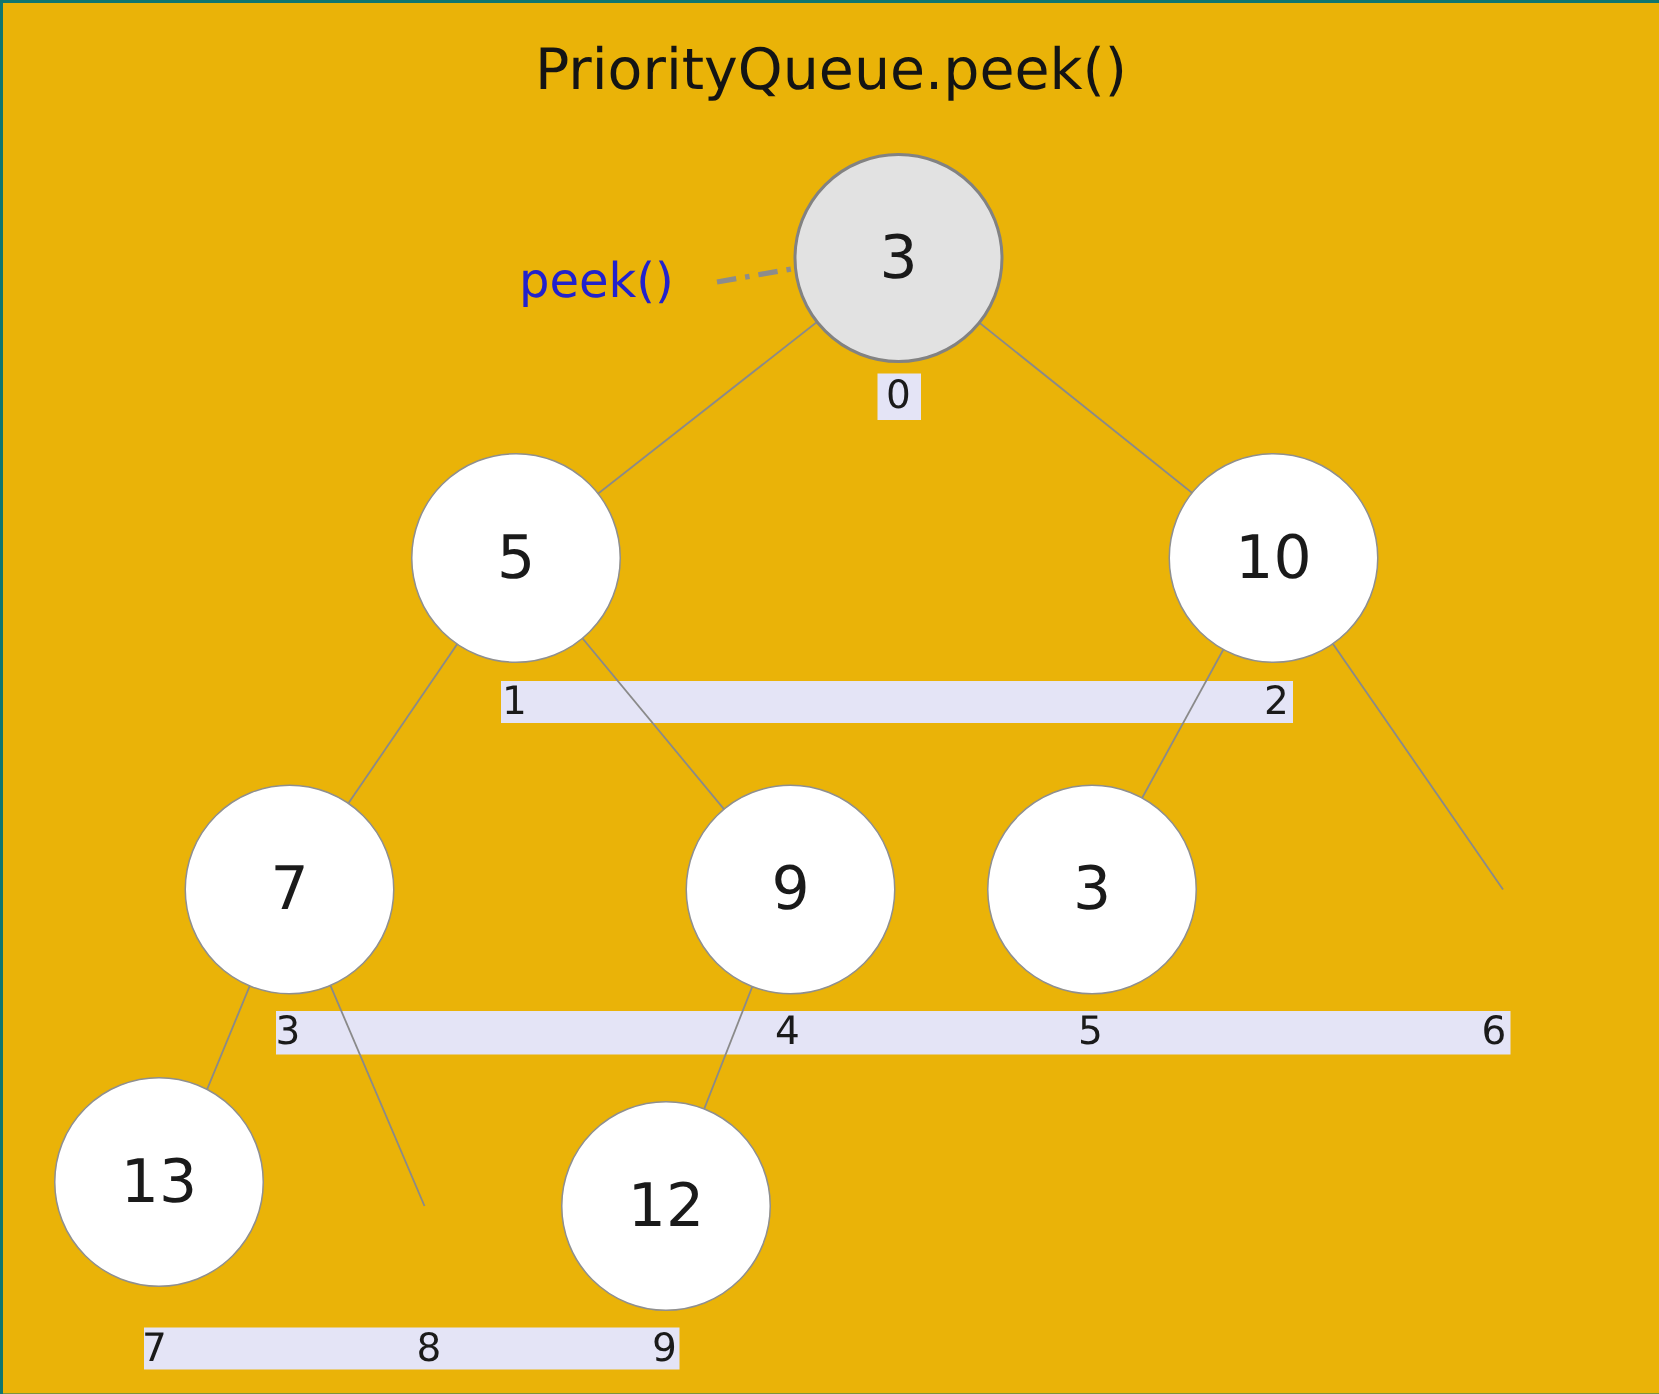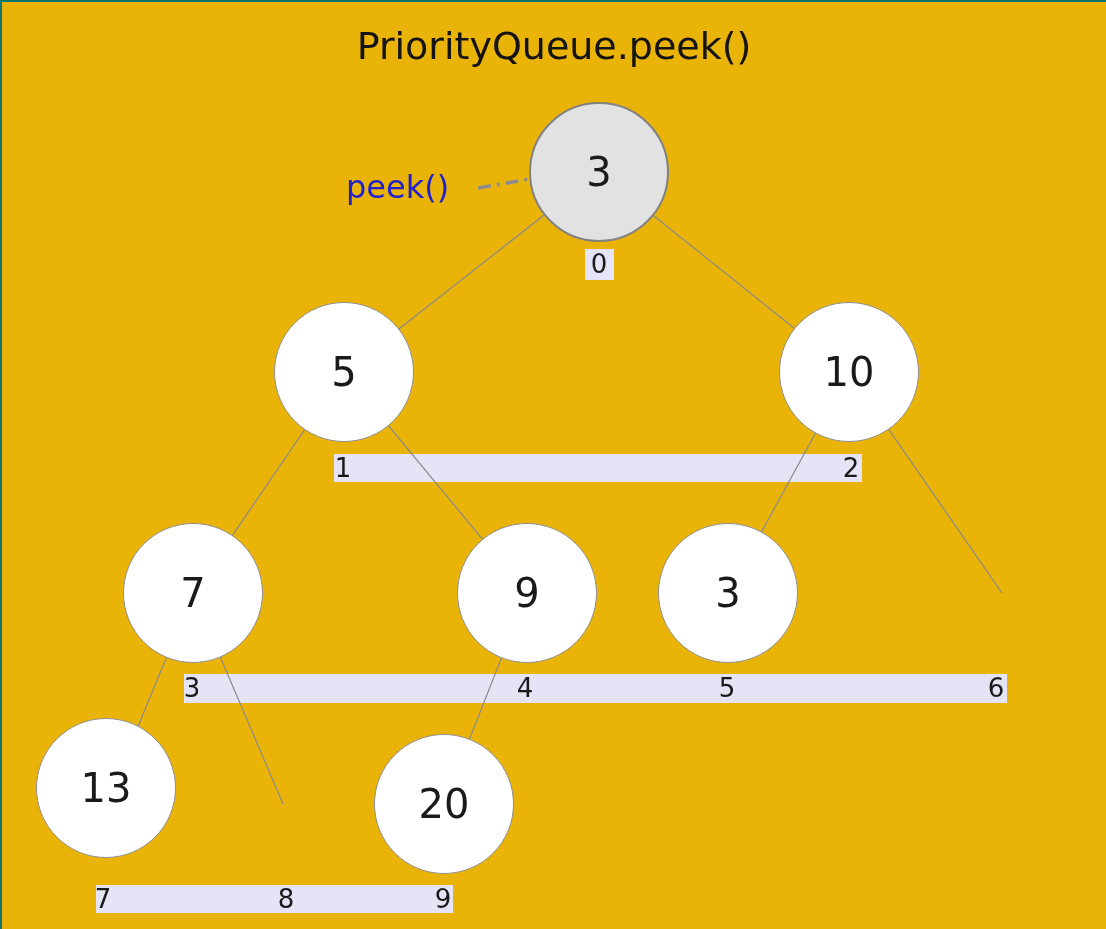--- a/index.html
+++ b/index.html
@@ -123,18 +123,18 @@
   <div class="node" style="left:455px; top:521px;">
     <span>9</span>
   </div>
   <div class="node" style="left:656px; top:521px;">
     <span>3</span>
   </div>
   <div class="node" style="left:34px; top:716px;">
     <span>13</span>
   </div>
   <div class="node" style="left:372px; top:732px;">
-    <span>20</span>
+    <span>12</span>
   </div>
 
   <div class="peek-label">peek()</div>
 
 </div>
 
 </body></html>

